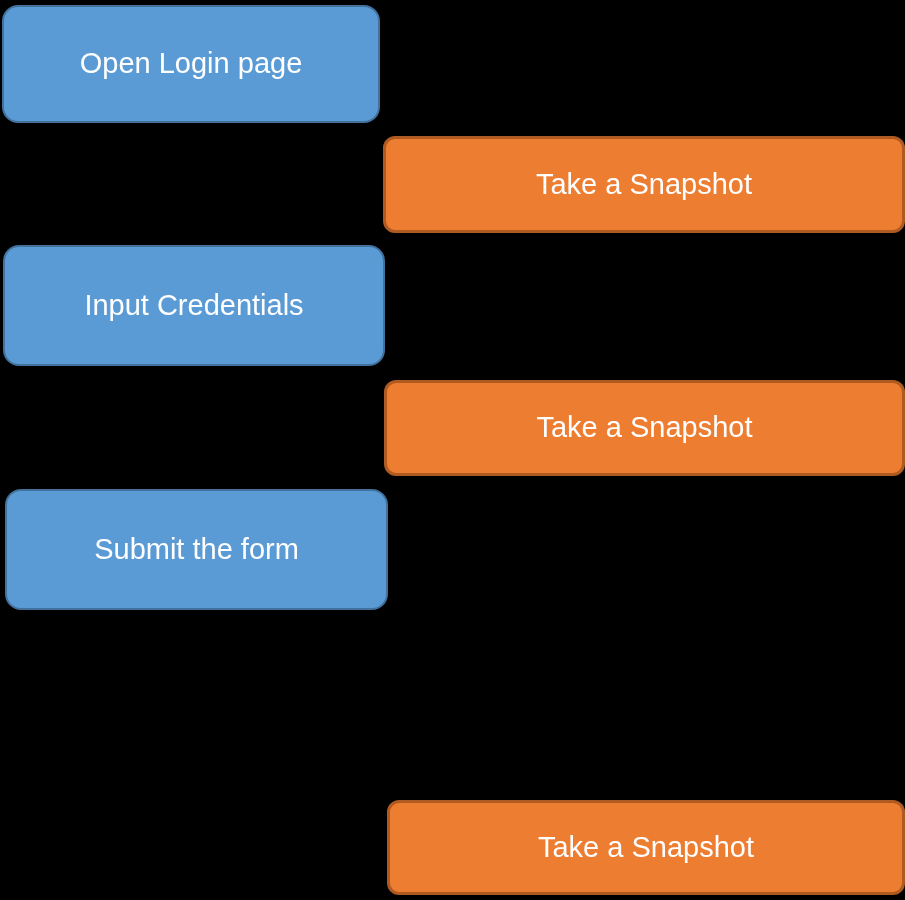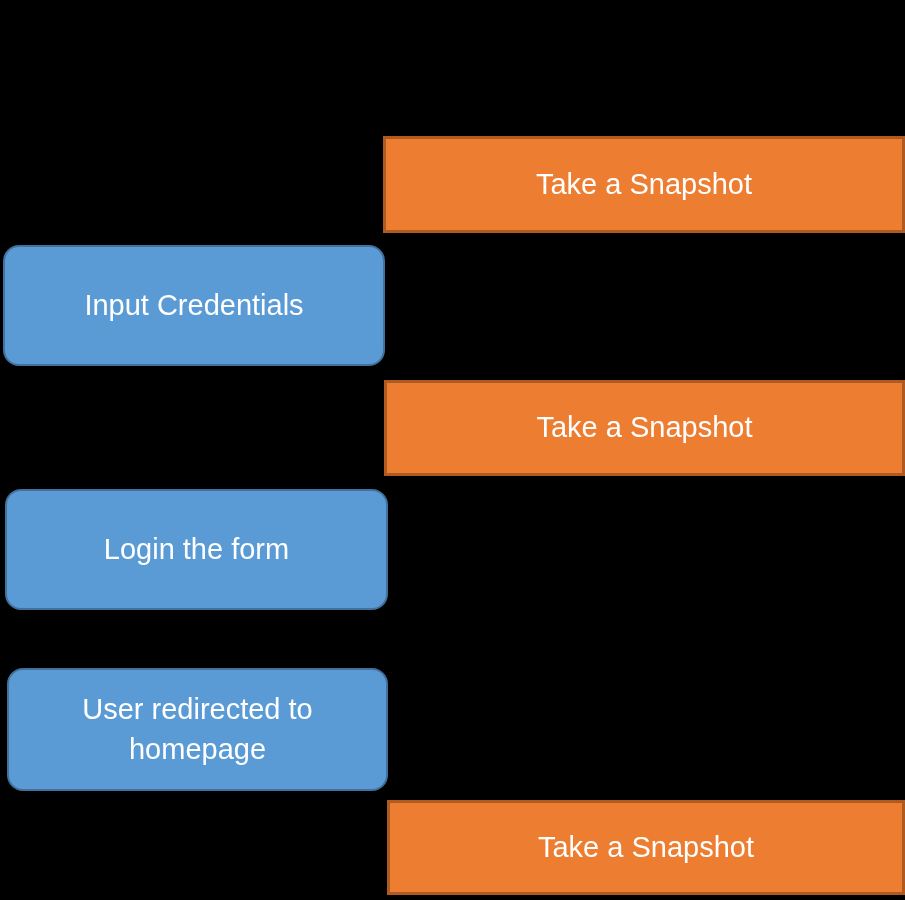--- a/index.html
+++ b/index.html
@@ -29,40 +29,40 @@
   }
   .step {
     background: var(--step-fill, #5B9BD5);
     border: 2.5px solid var(--step-border, #41719C);
     border-radius: 16px;
     padding: 0 36px;
   }
   .snapshot {
     background: var(--snapshot-fill, #ED7D31);
     border: 3px solid var(--snapshot-border, #AE5A21);
-    border-radius: 0;
+    border-radius: 12px;
     padding: 0 18px;
   }
   .n1 { left: 2px;   top: 5px;   width: 378px; height: 118px; }
   .n2 { left: 383px; top: 136px; width: 522px; height: 97px;  }
   .n3 { left: 3px;   top: 245px; width: 382px; height: 121px; text-align: right; }
   .n4 { left: 384px; top: 380px; width: 521px; height: 96px;  }
   .n5 { left: 5px;   top: 489px; width: 383px; height: 121px; }
   .n6 { left: 7px;   top: 668px; width: 381px; height: 123px; }
   .n7 { left: 387px; top: 800px; width: 518px; height: 95px;  }
 </style>
 </head>
 <body>
 
 <div class="canvas">
+  <div class="node step n1">Open Login page</div>
 
   <div class="node snapshot n2">Take a Snapshot</div>
 
   <div class="node step n3">Input Credentials</div>
 
   <div class="node snapshot n4">Take a Snapshot</div>
 
-  <div class="node step n5">Login the form</div>
+  <div class="node step n5">Submit the form</div>
 
-  <div class="node step n6">User redirected to homepage</div>
 
   <div class="node snapshot n7">Take a Snapshot</div>
 </div>
 
 </body></html>

